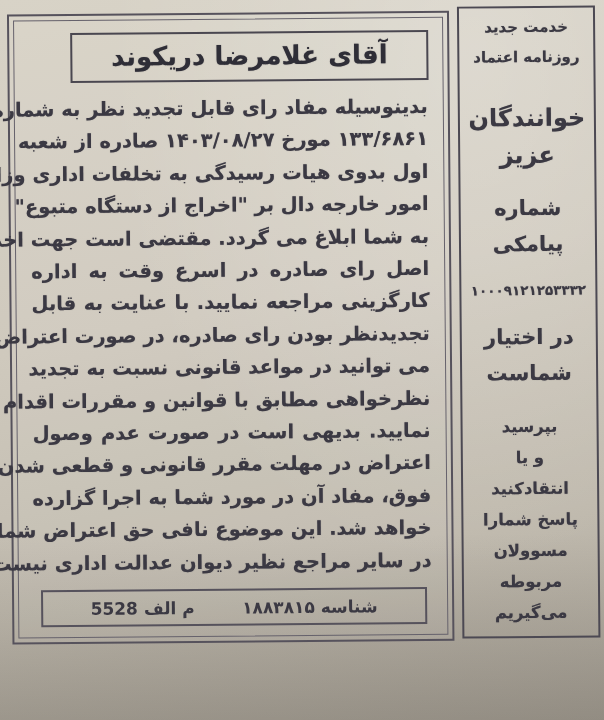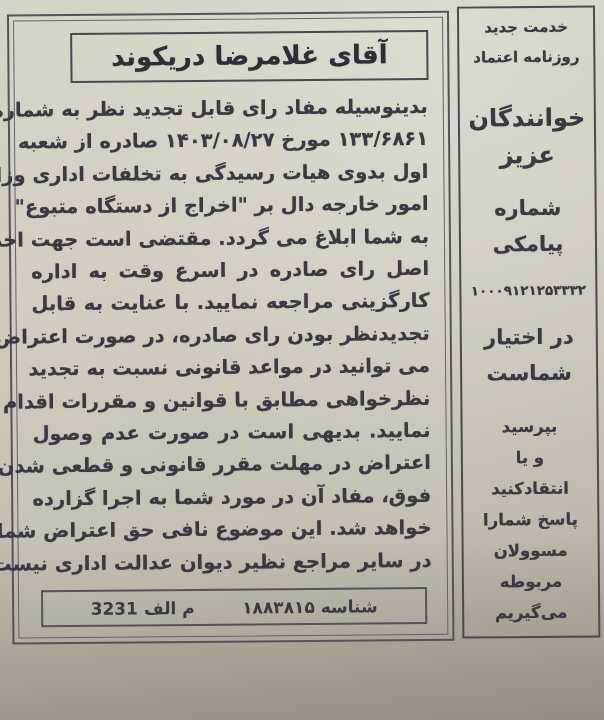--- a/index.html
+++ b/index.html
@@ -115,21 +115,21 @@
         <div class="body-line">نظرخواهی مطابق با قوانین و مقررات اقدام</div>
         <div class="body-line">نمایید. بدیهی است در صورت عدم وصول</div>
         <div class="body-line">اعتراض در مهلت مقرر قانونی و قطعی شدن رای</div>
         <div class="body-line">فوق، مفاد آن در مورد شما به اجرا گزارده</div>
         <div class="body-line">خواهد شد. این موضوع نافی حق اعتراض شما</div>
         <div class="body-line">در سایر مراجع نظیر دیوان عدالت اداری نیست.</div>
       </div>
 
       <div class="footer-box">
         <span>شناسه ۱۸۸۳۸۱۵</span>
-        <span>م الف 3231</span>
+        <span>م الف 5528</span>
       </div>
 
     </div>
   </div>
 
   <div class="sidebar">
     <div class="sb sb-s">خدمت جدید</div>
     <div class="sb sb-s">روزنامه اعتماد</div>
     <div class="sb sb-xl gap-lg">خوانندگان</div>
     <div class="sb sb-xl">عزیز</div>

